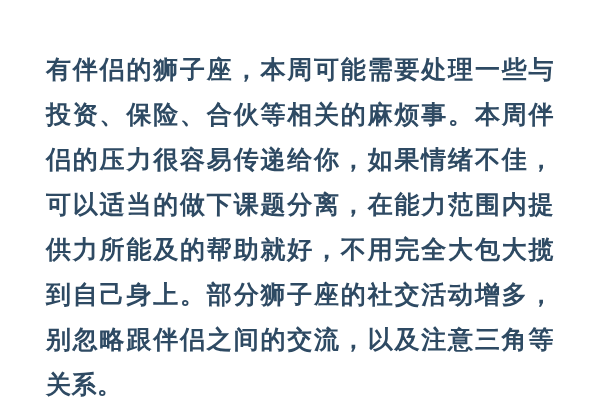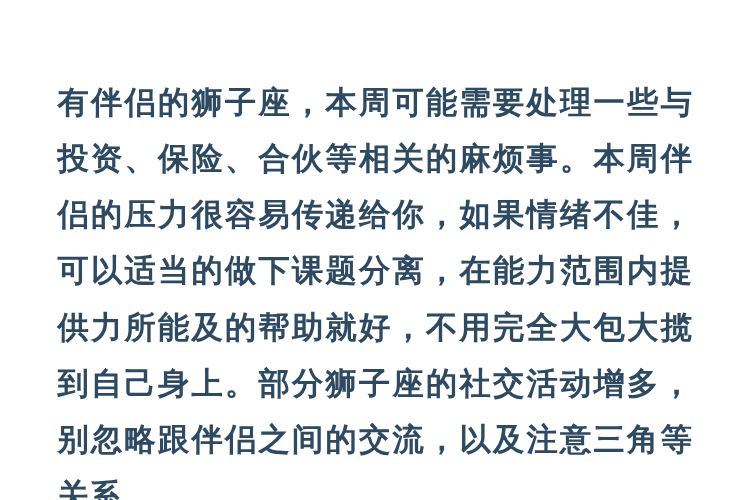--- a/index.html
+++ b/index.html
@@ -12,21 +12,21 @@
     background: #ffffff;
     font-family: "DejaVu Sans", "Liberation Sans", sans-serif;
     overflow: hidden;
   }
   .page {
     position: relative;
     width: 600px;
     height: 400px;
     background: #ffffff;
     box-sizing: border-box;
-    padding: 34px 46px 0 46px;
+    padding: 22px 46px 0 46px;
   }
   .body-text {
     font-size: 25px;
     line-height: 45px;
     letter-spacing: 0.5px;
     color: #2e4a63;
     font-weight: 700;
     text-align: justify;
     text-justify: inter-ideograph;
     white-space: normal;

